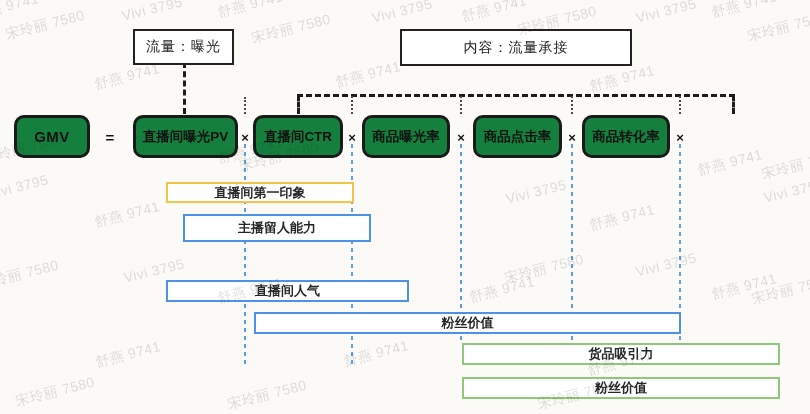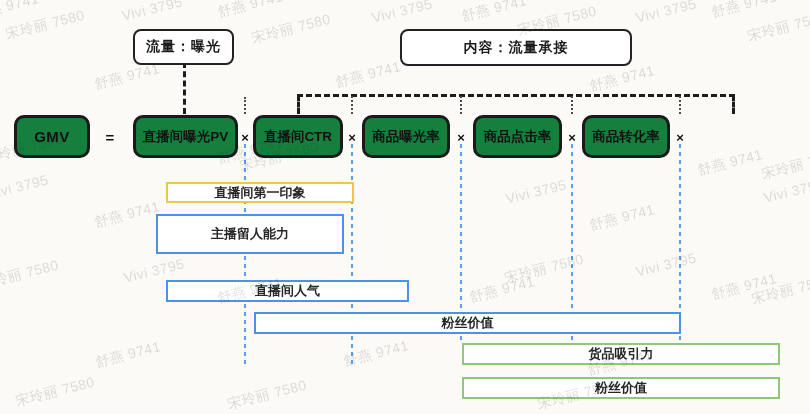--- a/index.html
+++ b/index.html
@@ -16,23 +16,23 @@
   
   .conn-v{position:absolute;width:0;border-left:3px dashed #1c1c1c;z-index:1;}
   .conn-h{position:absolute;height:0;border-top:3px dashed #1c1c1c;z-index:1;}
   .stub-dot{position:absolute;width:0;border-left:2px dotted #4a4a4a;z-index:1;}
   .guide{
     position:absolute;width:2px;z-index:1;
     background:repeating-linear-gradient(to bottom,#5e9bee 0px,#5e9bee 4px,transparent 4px,transparent 8px);
   }
   
   .label-box{
-    position:absolute;background:#ffffff;border:2px solid #222;border-radius:8px;
+    position:absolute;background:#ffffff;border:2px solid #222;border-radius:0;
     display:flex;align-items:center;justify-content:center;
-    font-size:14px;font-weight:700;color:#1c1c1c;z-index:2;letter-spacing:1px;
+    font-size:14px;font-weight:400;color:#1c1c1c;z-index:2;letter-spacing:1px;
   }
   .fbox{
     position:absolute;top:115px;height:43px;background:#15803d;
     border:3px solid #1a1a1a;border-radius:10px;box-sizing:border-box;
     display:flex;align-items:center;justify-content:center;
     font-size:13.5px;font-weight:700;color:#111;z-index:2;white-space:nowrap;
   }
   .fbox.gmv{font-size:15px;letter-spacing:.5px;}
   .op{
     position:absolute;z-index:2;font-weight:700;color:#111;
@@ -140,19 +140,19 @@
   <span class="op times" style="left:461px;top:137px">×</span>
 
   <div class="fbox" style="left:473px;width:89px">商品点击率</div>
   <span class="op times" style="left:572px;top:137px">×</span>
 
   <div class="fbox" style="left:582px;width:88px">商品转化率</div>
   <span class="op times" style="left:680px;top:137px">×</span>
 
 
   <div class="bar yellow" style="left:166px;top:182px;width:188px;height:21px">直播间第一印象</div>
-  <div class="bar blue" style="left:156px;top:214px;width:188px;height:40px">主播留人能力</div>
+  <div class="bar blue" style="left:183px;top:214px;width:188px;height:28px">主播留人能力</div>
   <div class="bar blue" style="left:166px;top:280px;width:243px;height:22px">直播间人气</div>
   <div class="bar blue" style="left:254px;top:312px;width:427px;height:22px">粉丝价值</div>
   <div class="bar green" style="left:462px;top:343px;width:318px;height:22px">货品吸引力</div>
   <div class="bar green" style="left:462px;top:377px;width:318px;height:22px">粉丝价值</div>
 
 </div>
 
 </body></html>

